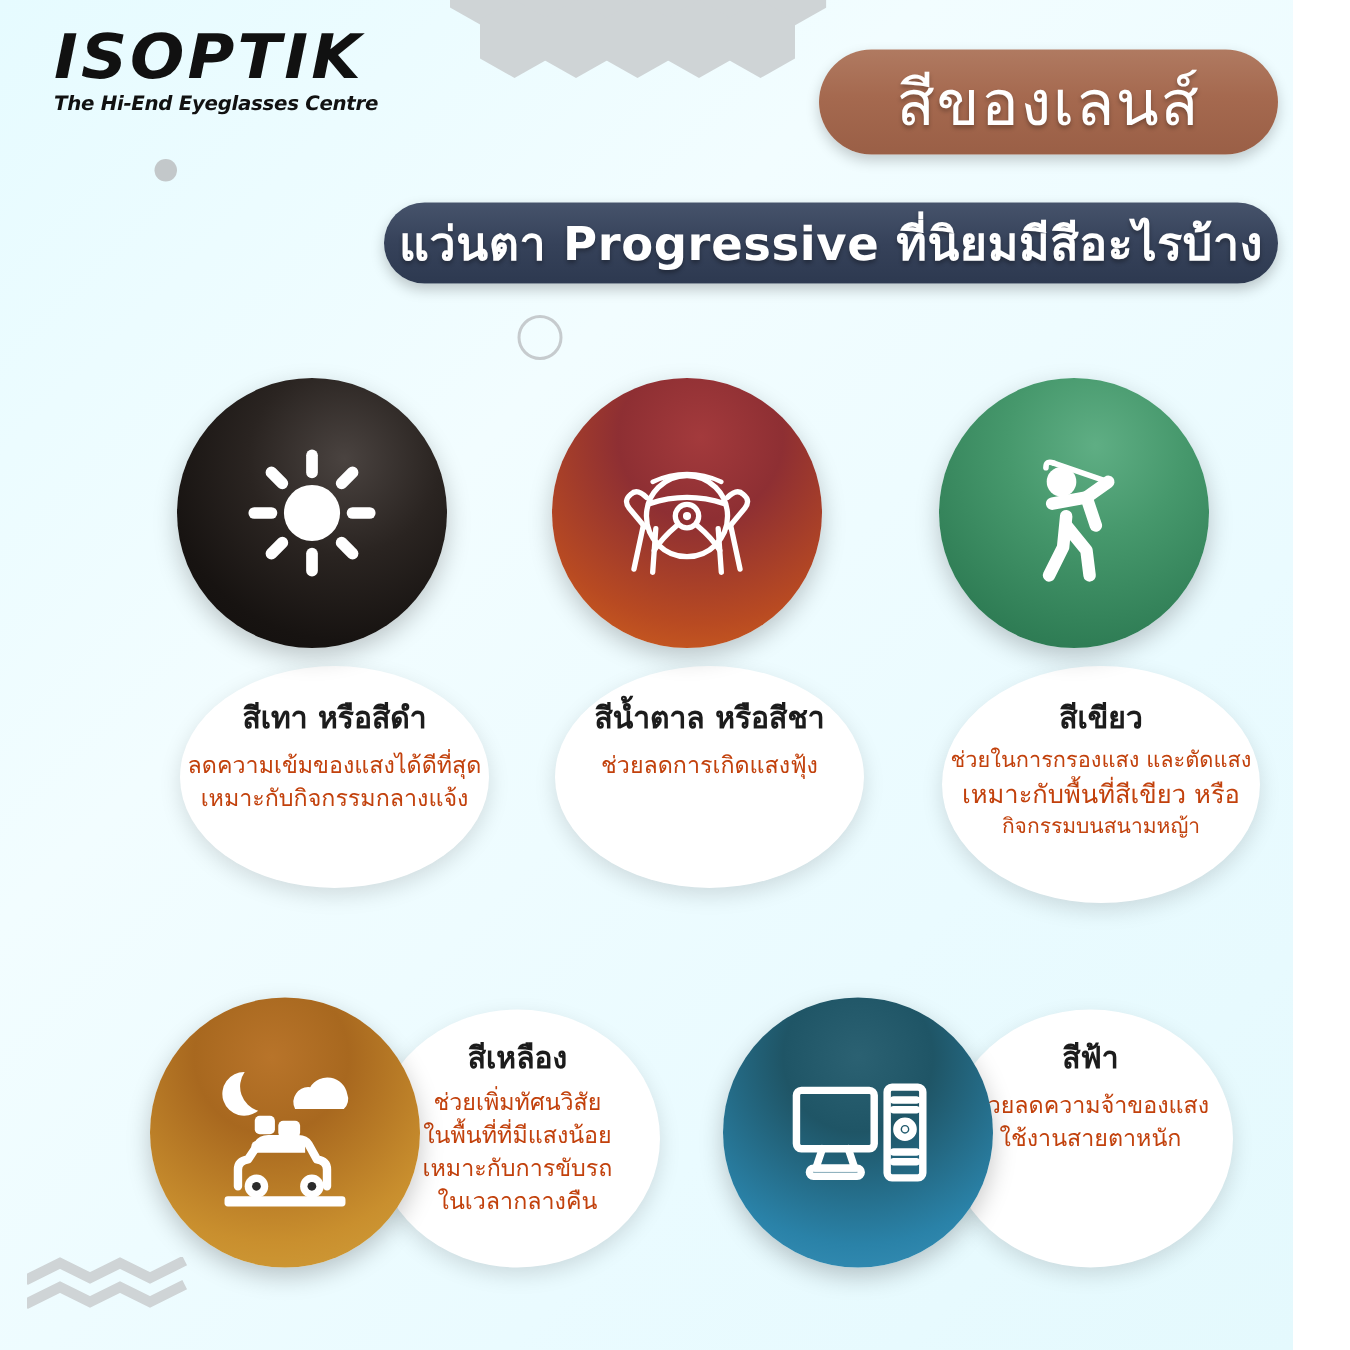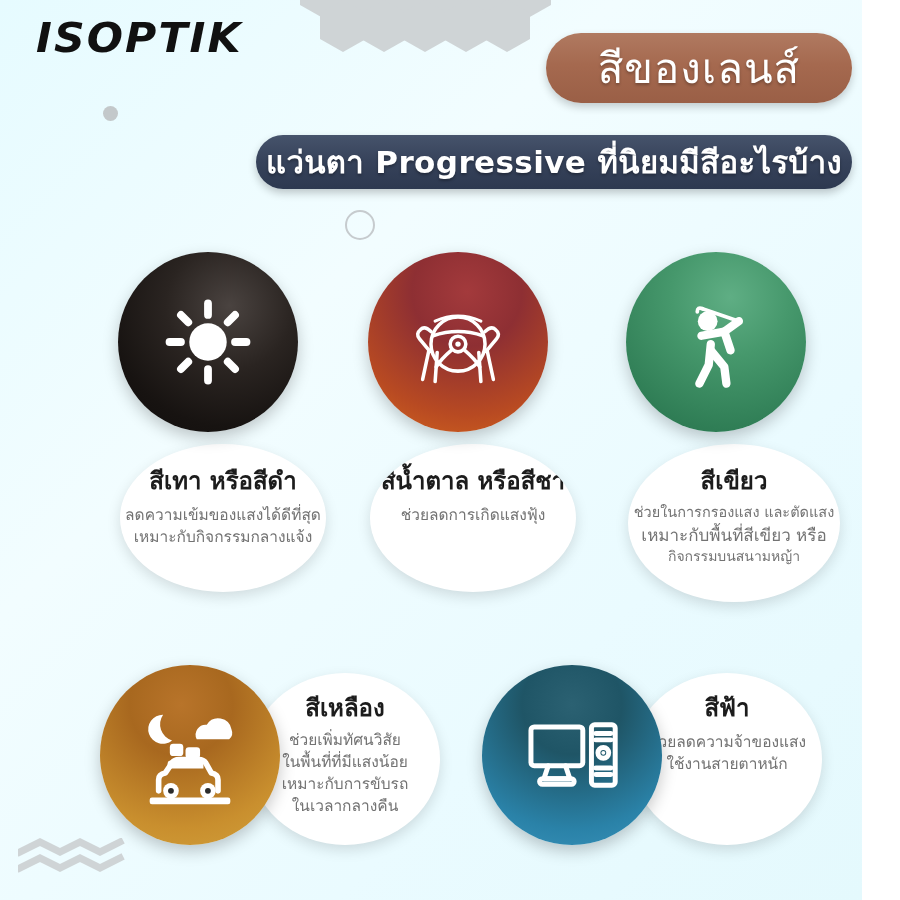--- a/index.html
+++ b/index.html
@@ -144,30 +144,30 @@
     border-radius: 50%;
     background: #ffffff;
     box-shadow: 0 5px 14px rgba(0,0,0,0.13);
     display: flex;
     flex-direction: column;
     align-items: center;
     z-index: 1;
     overflow: hidden;
   }
   .card-title {
-    font-size: 24px;
+    font-size: 20px;
     font-weight: 700;
     color: #1c1c1c;
     text-align: center;
     line-height: 1.25;
     white-space: nowrap;
   }
   .card-desc {
     font-size: 15.5px;
-    color: #737373;
+    color: #c2410c;
     text-align: center;
     line-height: 1.42;
     white-space: nowrap;
   }
 
   
   .card-top .icon-circle { left: 0; top: 0; width: 180px; height: 180px; }
   .card-top .text-circle {
     left: 2px; top: 192px; width: 206px; height: 148px;
     padding-top: 22px; box-sizing: border-box;
@@ -209,20 +209,21 @@
   <div class="dot-solid"></div>
   <div class="ring-hollow"></div>
 
   <svg class="waves" viewBox="0 0 120 40">
     <polyline points="2,14 22,4 42,14 62,4 82,14 102,4" fill="none" stroke="#cfd4d6" stroke-width="7" stroke-linecap="square"></polyline>
     <polyline points="2,30 22,20 42,30 62,20 82,30 102,20" fill="none" stroke="#cfd4d6" stroke-width="7" stroke-linecap="square"></polyline>
   </svg>
 
   <div class="logo">
     <div class="logo-word">ISOPTIK</div>
+    <div class="logo-tag">The Hi-End Eyeglasses Centre</div>
   </div>
 
   <div class="pill pill-brown">สีของเลนส์</div>
   <div class="pill pill-navy">แว่นตา Progressive ที่นิยมมีสีอะไรบ้าง</div>
 
   <div class="card card-top" style="left:118px; top:252px;">
     <div class="icon-circle grad-dark">
       <svg class="icon-svg" viewBox="0 0 100 100">
         <circle cx="50" cy="50" r="18" fill="#fff"></circle>
         <g stroke="#fff" stroke-width="7.5" stroke-linecap="round">

